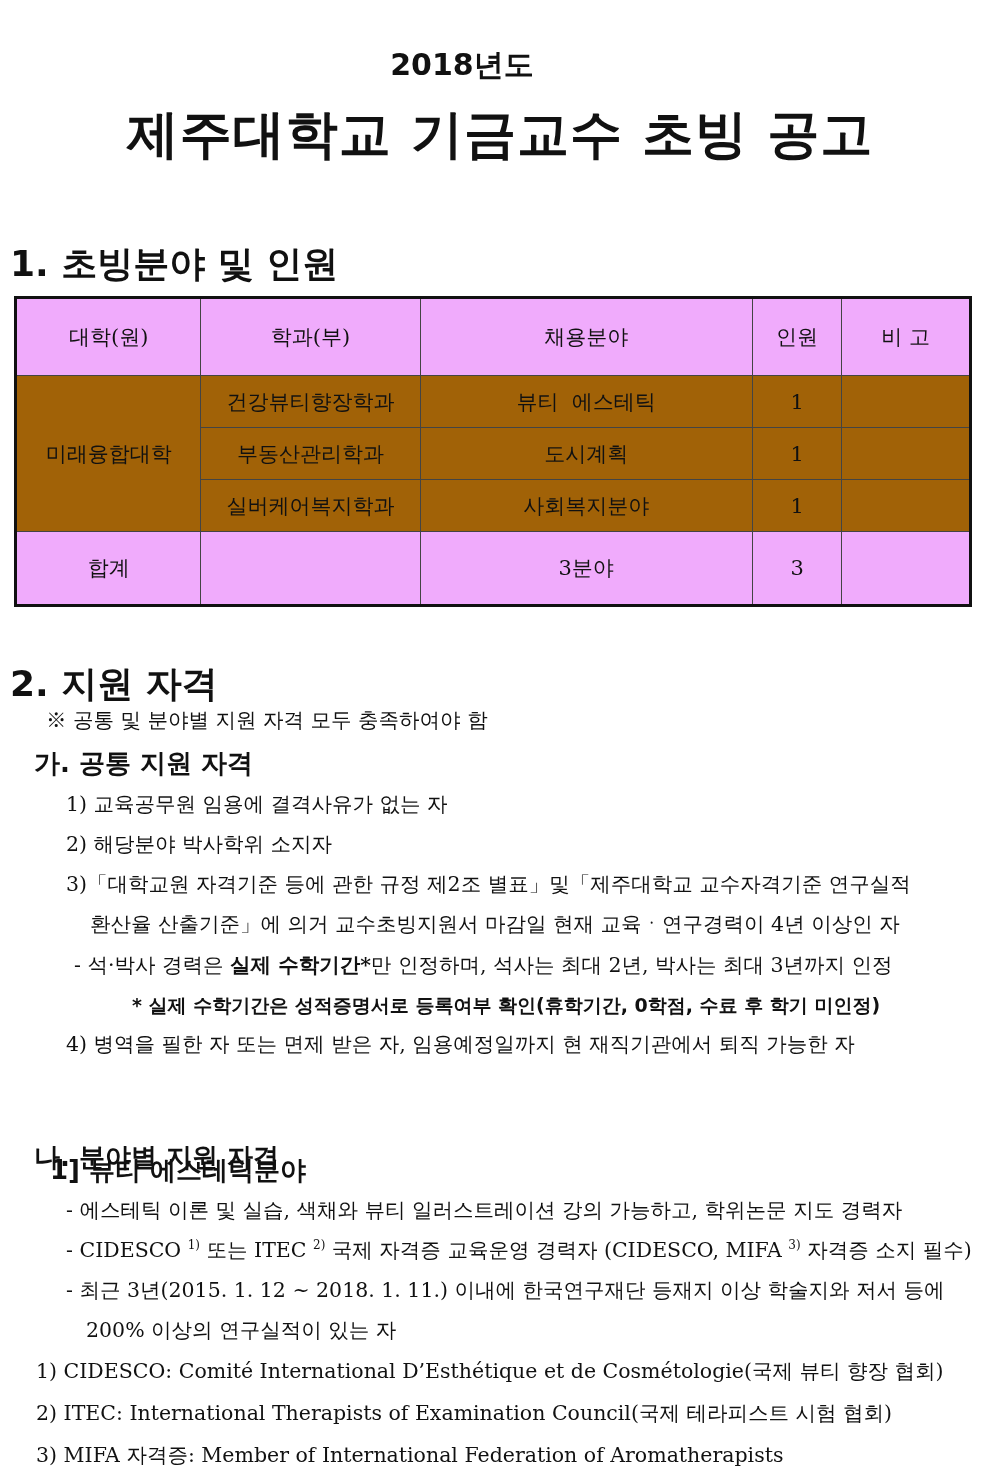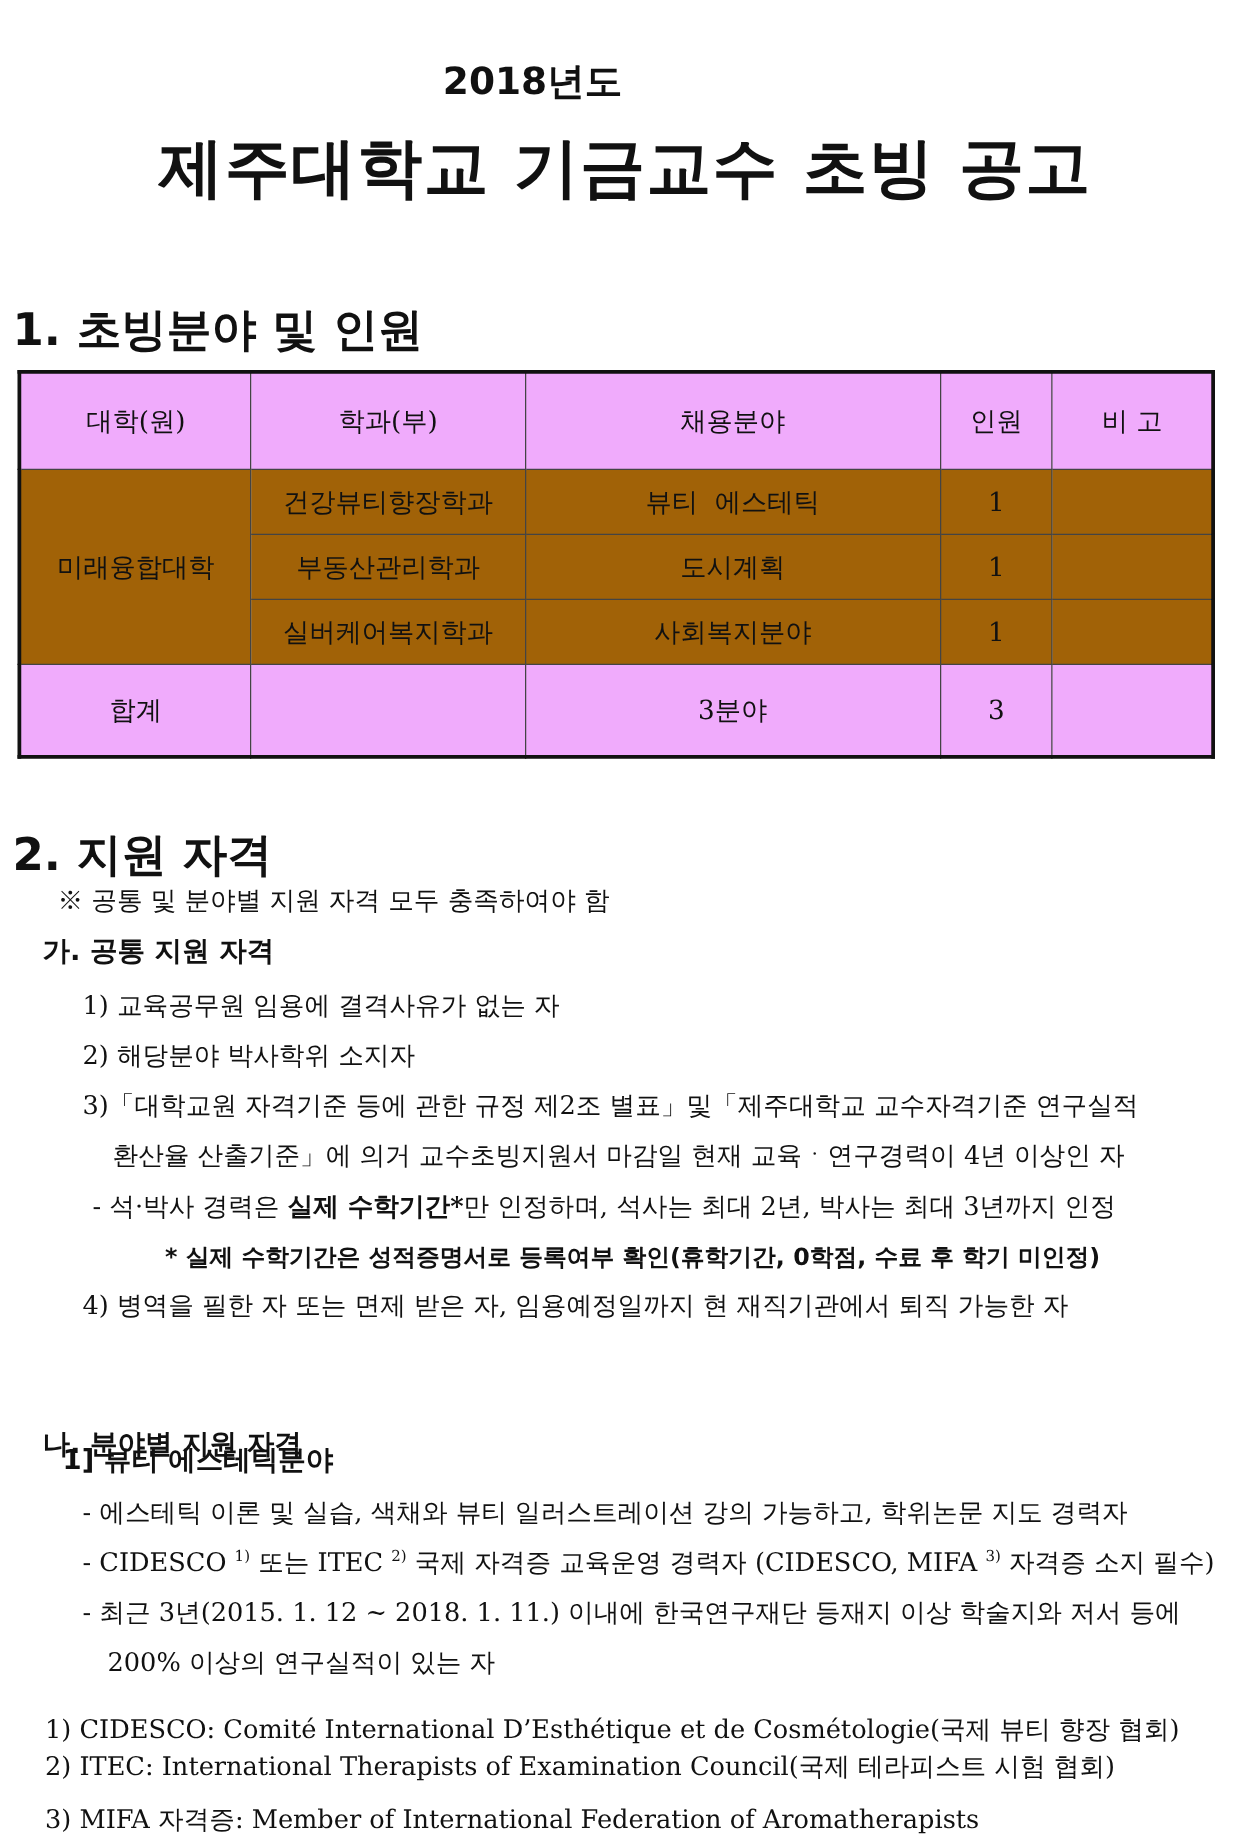--- a/index.html
+++ b/index.html
@@ -1,23 +1,23 @@
 <!DOCTYPE html>
 <html><head>
 <meta charset="utf-8">
 <style>
   html, body { margin: 0; padding: 0; background: #ffffff; }
   body { width: 1000px; height: 1472px; position: relative; overflow: hidden;
          font-family: "DejaVu Serif", "Liberation Serif", serif; color: #111; }
   .abs { position: absolute; white-space: nowrap; }
   .sans { font-family: "DejaVu Sans", "Liberation Sans", sans-serif; }
-  .year { left: 0; width: 852px; text-align: center; top: 45px; font-size: 30px; font-weight: bold; }
+  .year { left: 0; width: 852px; text-align: center; top: 45px; font-size: 30px; font-weight: bold; padding-left: 36px; }
   .title { left: 0; width: 1000px; text-align: center; top: 100px; font-size: 52px; font-weight: bold; letter-spacing: 1px; }
   .h1 { font-size: 36px; font-weight: bold; }
-  .h2 { font-size: 22px; font-weight: bold; }
+  .h2 { font-size: 26px; font-weight: bold; }
   .body { font-size: 20.5px; }
   .bodyb { font-size: 19px; margin-left: 46px; }
   table.recruit { position: absolute; left: 14px; top: 296px; width: 958px; border-collapse: collapse;
                   border: 3px solid #111; font-size: 21px; }
   table.recruit td { border: 1px solid #444; text-align: center; vertical-align: middle; padding: 0; }
   tr.hdr td, tr.total td { background: #f0abfc; }
   tr.hdr td { height: 76px; }
   tr.row td { height: 51px; background: #a16207; }
   tr.total td { height: 72px; }
   sup { font-size: 12px; }
@@ -92,15 +92,15 @@
 
 <div class="abs h2 sans" style="left:34px; top:1140px;">나. 분야별 지원 자격</div>
 <div class="abs h2 sans" style="left:50px; top:1153px;">1] 뷰티 에스테틱분야</div>
 <div class="abs body" style="left:66px; top:1196px;">- 에스테틱 이론 및 실습, 색채와 뷰티 일러스트레이션 강의 가능하고, 학위논문 지도 경력자</div>
 <div class="abs body" style="left:66px; top:1236px;">
   <span>- CIDESCO </span><sup>1)</sup><span> 또는 ITEC </span><sup>2)</sup><span> 국제 자격증 교육운영 경력자 (CIDESCO, MIFA </span><sup>3)</sup><span> 자격증 소지 필수)</span>
 </div>
 <div class="abs body" style="left:66px; top:1276px;">- 최근 3년(2015. 1. 12  ~ 2018. 1. 11.) 이내에 한국연구재단 등재지 이상 학술지와 저서 등에</div>
 <div class="abs body" style="left:86px; top:1316px;">200% 이상의 연구실적이 있는 자</div>
 
-<div class="abs body" style="left:36px; top:1357px;margin-top:12px;">1) CIDESCO: Comité International D’Esthétique et de Cosmétologie(국제 뷰티 향장 협회)</div>
+<div class="abs body" style="left:36px; top:1357px;">1) CIDESCO: Comité International D’Esthétique et de Cosmétologie(국제 뷰티 향장 협회)</div>
 <div class="abs body" style="left:36px; top:1399px;">2) ITEC: International Therapists of Examination Council(국제 테라피스트 시험 협회)</div>
 <div class="abs body" style="left:36px; top:1441px;">3) MIFA 자격증: Member of International Federation of Aromatherapists</div>
 
 </body></html>

